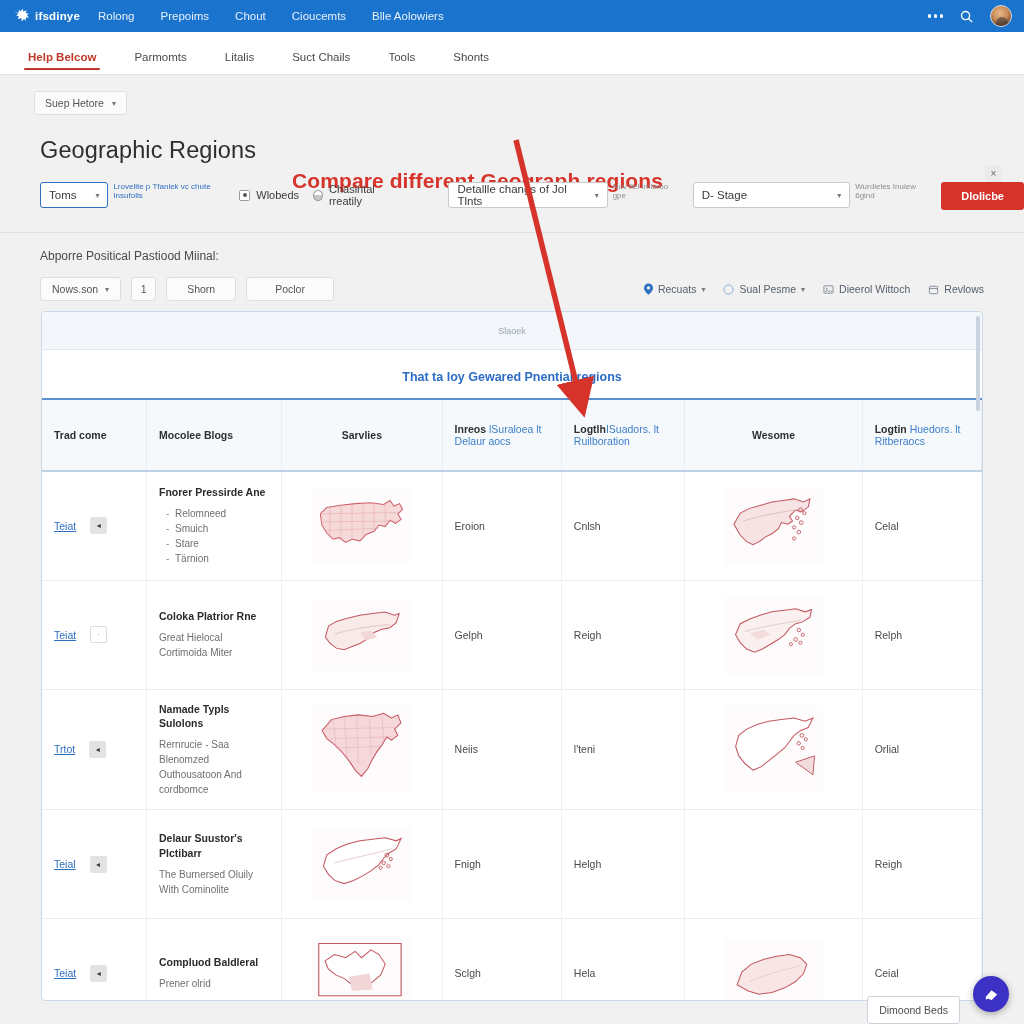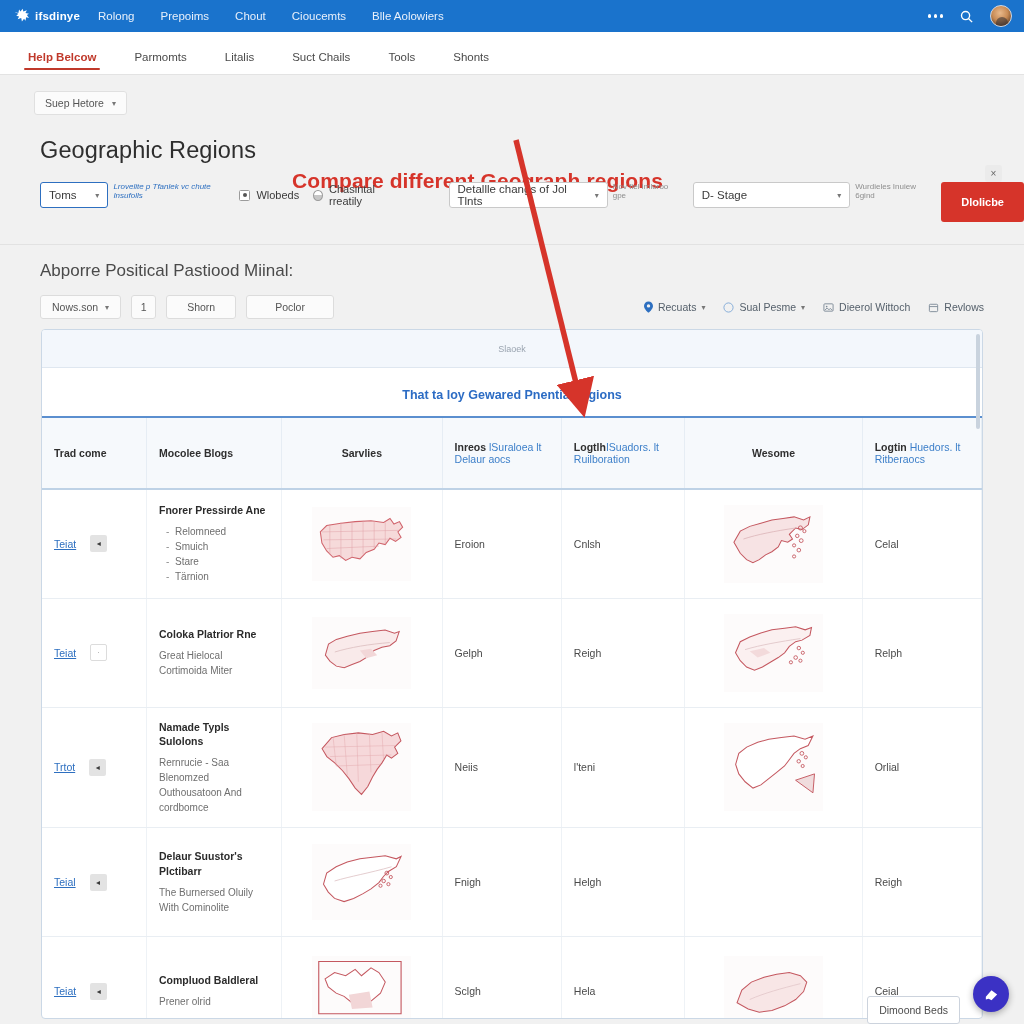--- a/index.html
+++ b/index.html
@@ -88,38 +88,38 @@
   .sel{
     background:#fff; border:1px solid #c9c9c9; border-radius:3px;
     height:26px; display:flex; align-items:center; justify-content:space-between;
     padding:0 8px; font-size:11.5px; color:#3a3a3a; filter:blur(.4px); cursor:pointer;
   }
   .sel.w1{ width:76px; border-color:#2d6fc0; }
   .sel.w2{ width:180px; }
   .sel.w3{ width:178px; }
   .fgroup{ display:flex; flex-direction:row; gap:4px; }
   .fhint{ font-size:8px; color:#8e8e8e; filter:blur(.45px); padding-left:1px;}
-  .fhint.link{ color:#2d6fc0;font-style:italic; }
+  .fhint.link{ color:#2d6fc0; }
   .chk{ display:flex; align-items:center; gap:6px; font-size:11px; color:#3b3b3b;
     filter:blur(.45px); height:26px; }
   .chkbox{ width:11px;height:11px;border:1px solid #9b9b9b;background:#fff;
     border-radius:1.5px; display:flex; align-items:center; justify-content:center; }
   .chkbox i{ width:4px;height:4px;background:#555;border-radius:50%; display:block;}
   .radio{ width:11px;height:11px;border:1px solid #9b9b9b;border-radius:50%;
     background:linear-gradient(#fff 50%, #c7c7c7 50%); }
   .btn-red{
     background:#d6342a; color:#fff; border:none; border-radius:3px;
-    height:40px; padding:4px 20px; font-size:11px; font-weight:700;
+    height:28px; padding:4px 20px; font-size:11px; font-weight:700;
     filter:blur(.4px); cursor:pointer;
   }
 
   
   .divider{ margin:22px 0 0 0; border-top:1px solid #e2e2e2; }
 
-  .sec-label{ margin:16px 0 0 40px; font-size:17px; color:#4a4a4a; filter:blur(.45px); }
+  .sec-label{ margin:16px 0 0 40px; font-size:12px; color:#4a4a4a; filter:blur(.45px); }
 
   .toolrow{ display:flex; align-items:center; margin:14px 0 0 40px; padding-right:40px; gap:10px;}
   .tbtn{
     background:#fbfbfb; border:1px solid #dcdcdc; border-radius:3px; height:24px;
     display:inline-flex; align-items:center; justify-content:center; gap:7px;
     padding:0 11px; font-size:10.5px; color:#555; filter:blur(.45px); cursor:pointer;
   }
   .tbtn.num{ padding:0; width:25px; }
   .tools-right{ margin-left:auto; display:flex; align-items:center; gap:18px; }
   .tool-link{ display:flex; align-items:center; gap:5px; font-size:10.5px;

